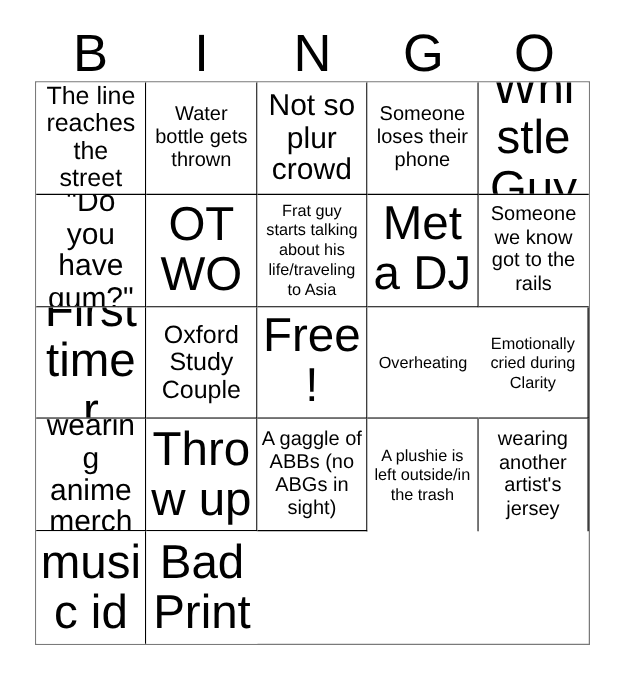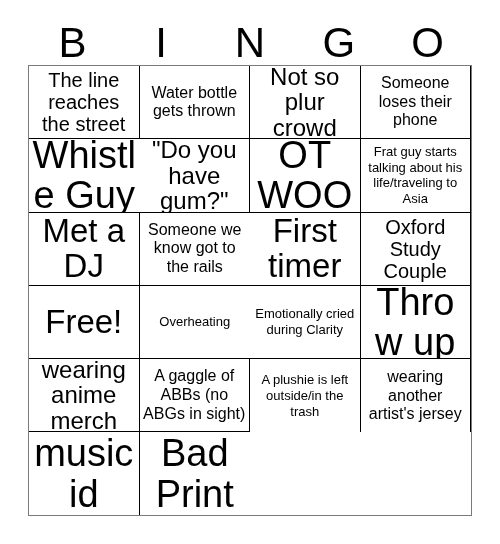--- a/index.html
+++ b/index.html
@@ -45,21 +45,21 @@
   
   #grid {
     width: 444px;
     height: 451px;
     border-top: 1px solid #7a7a7a;
     border-left: 1px solid #7a7a7a;
     border-right: 1px solid #7a7a7a;
     border-bottom: 1px solid #7a7a7a;
     box-sizing: border-box;
     display: grid;
-    grid-template-columns: repeat(4, 1fr);
+    grid-template-columns: repeat(5, 1fr);
     grid-template-rows: repeat(5, 1fr);
     background: #ffffff;
   }
   .cell {
     border-right: 1px solid #000000;
     border-bottom: 1px solid #000000;
     box-sizing: border-box;
     display: flex;
     align-items: center;
     justify-content: center;
@@ -75,21 +75,21 @@
   .cell-text {
     display: block;
     width: 100%;
     line-height: 1.06;
     word-wrap: break-word;
     overflow-wrap: break-word;
     hyphens: none;
   }
 
   
-  .t-xxl .cell-text { font-size: 33px; line-height: 1.05; }
+  .t-xxl .cell-text { font-size: 38px; line-height: 1.05; }
   .t-xl  .cell-text { font-size: 38px; line-height: 1.06; }
   .t-lg  .cell-text { font-size: 24px; line-height: 1.07; }
   .t-md  .cell-text { font-size: 20px; line-height: 1.10; }
   .t-sm  .cell-text { font-size: 16px; line-height: 1.16; }
   .t-xs  .cell-text { font-size: 13px;   line-height: 1.20; }
   .t-xxs .cell-text { font-size: 13px; line-height: 1.22; }
 </style>
 </head>
 <body>
 
@@ -142,25 +142,25 @@
       </div>
       <div class="cell t-xxl row3 col3">
         <span class="cell-text">Free!</span>
       </div>
       <div class="cell t-xs row3 col5">
         <span class="cell-text">Overheating</span>
       </div>
       <div class="cell t-xs row4 col1">
         <span class="cell-text">Emotionally cried during Clarity</span>
       </div>
+      <div class="cell t-lg row4 col3">
+        <span class="cell-text">wearing anime merch</span>
+      </div>
       <div class="cell t-xl row4 col2">
         <span class="cell-text">Throw up</span>
-      </div>
-      <div class="cell t-lg row4 col3">
-        <span class="cell-text">wearing anime merch</span>
       </div>
       <div class="cell t-sm row4 col4">
         <span class="cell-text">A gaggle of ABBs (no ABGs in sight)</span>
       </div>
       <div class="cell t-xs row5 col1">
         <span class="cell-text">A plushie is left outside/in the trash</span>
       </div>
       <div class="cell t-sm row5 col3">
         <span class="cell-text">wearing another artist's jersey</span>
       </div>

